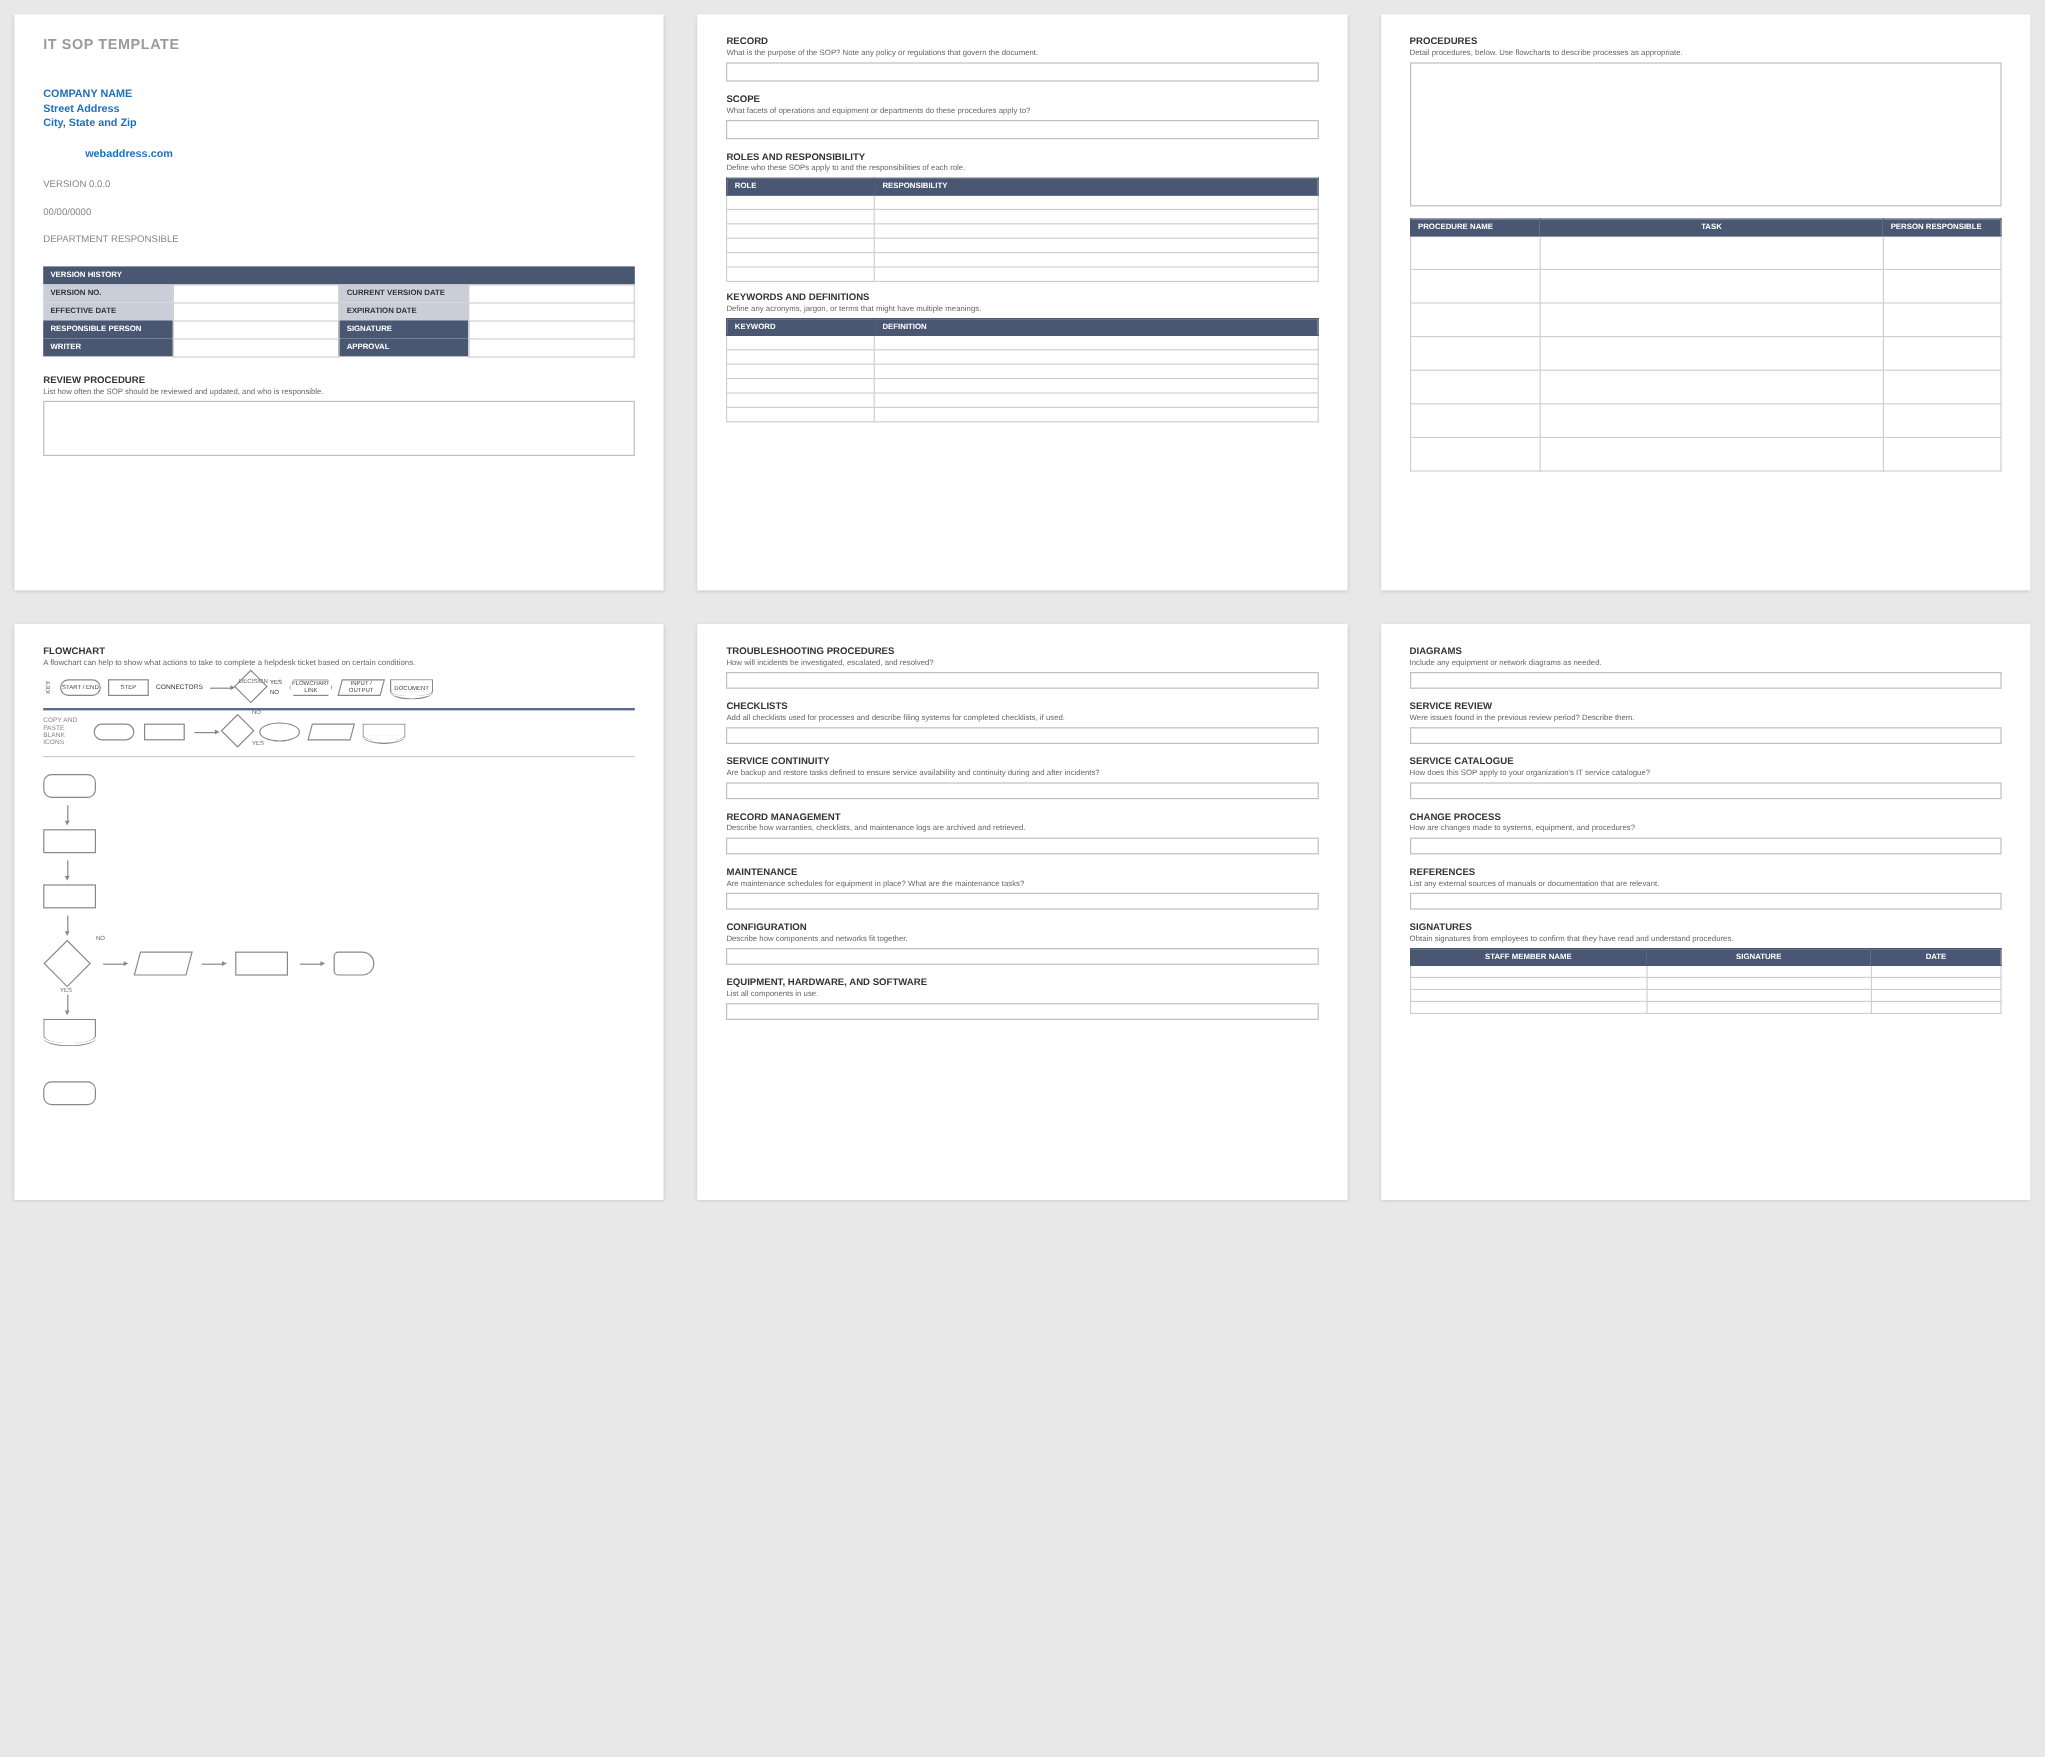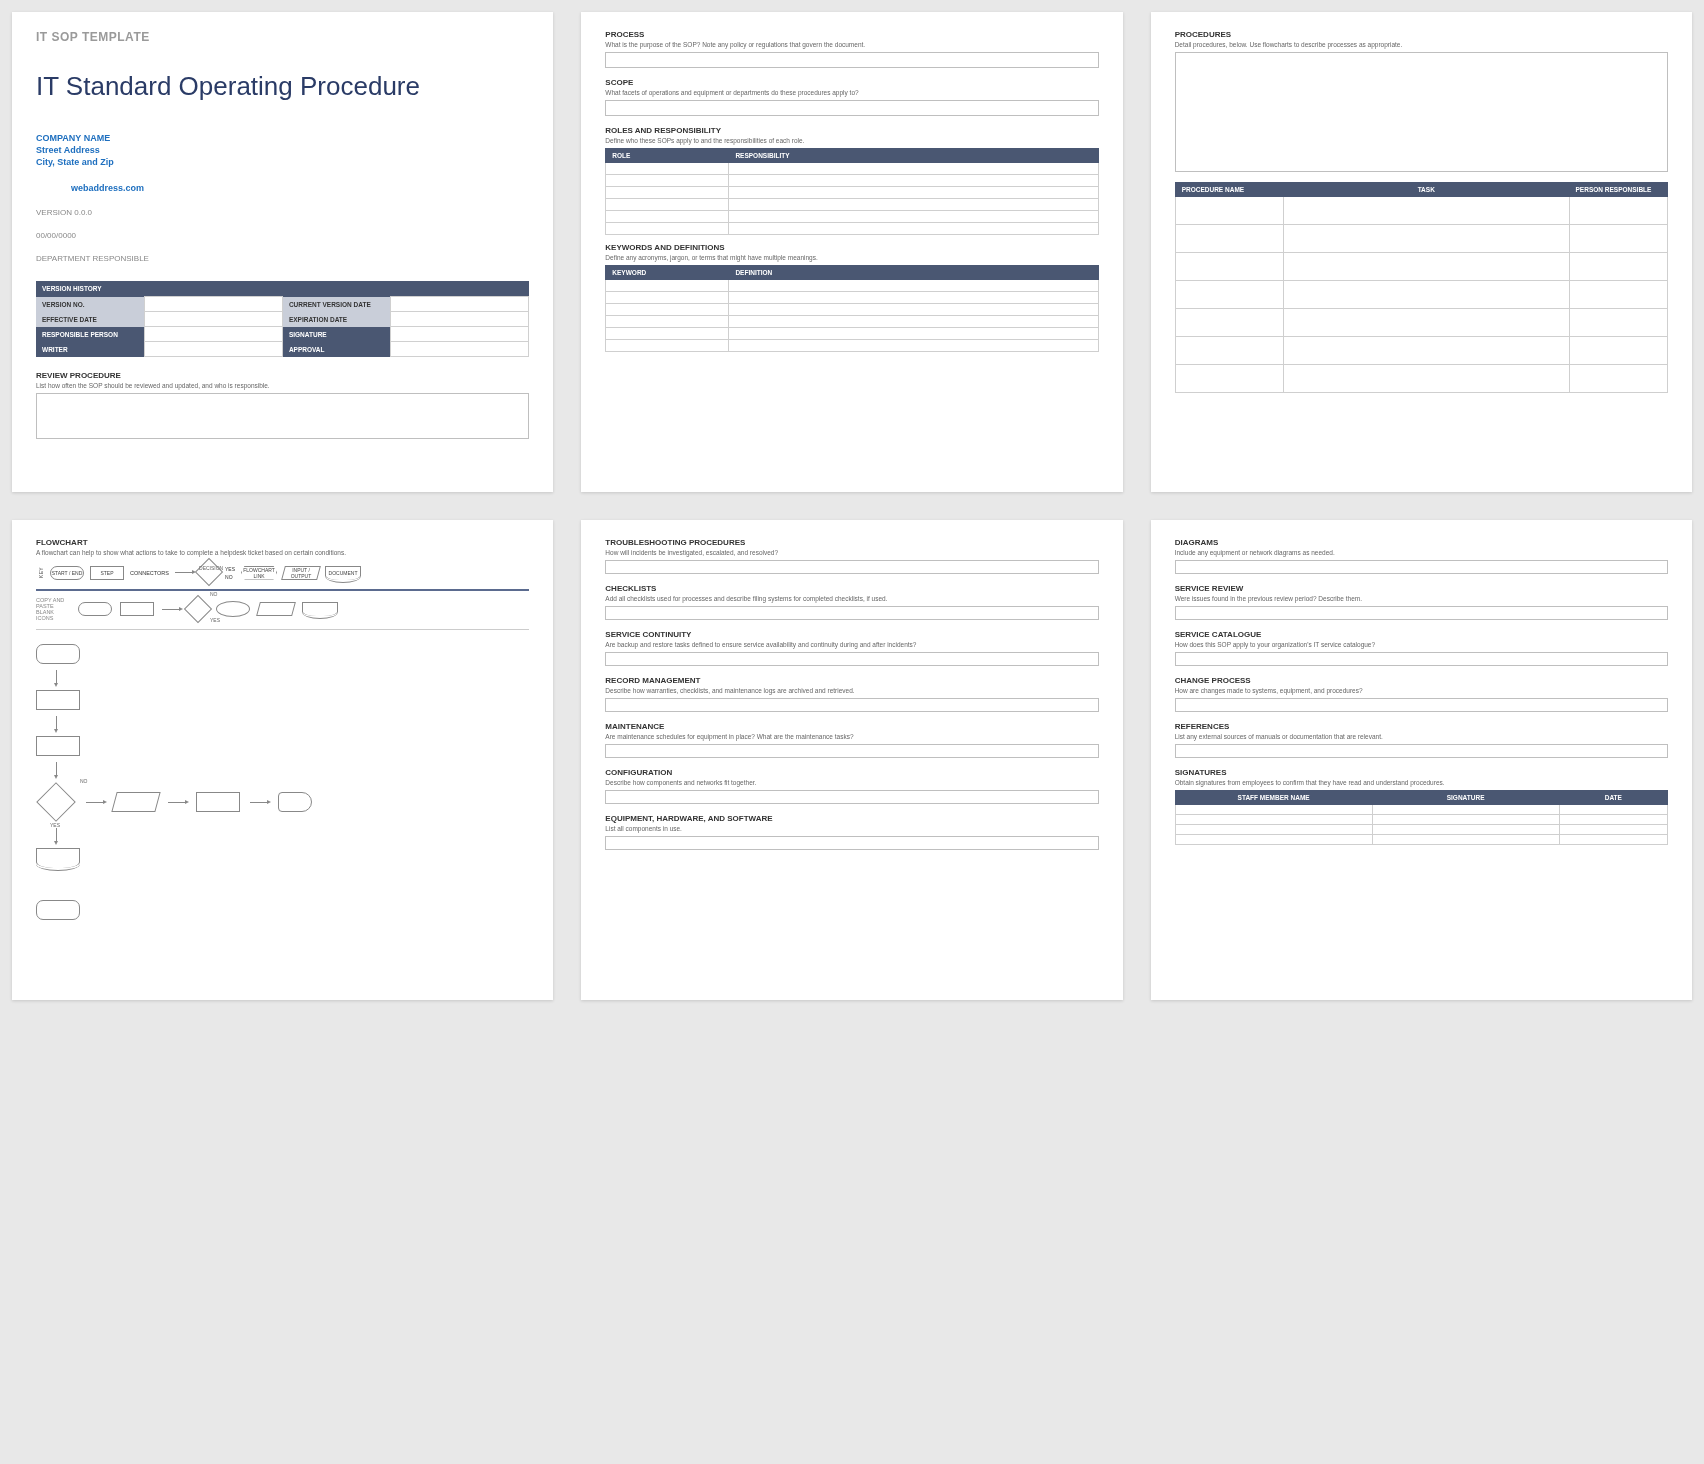--- a/index.html
+++ b/index.html
@@ -286,21 +286,20 @@
   .sig-table th { text-align: center; }
   .sig-table td { height: 10px; }
 </style>
 </head>
 <body>
 
 <div class="grid">
 
   <div class="page">
     <div class="template-label">IT SOP TEMPLATE</div>
-    <div class="big-title">IT Standard Operating Procedure</div>
     <div class="company-block">
       <div>COMPANY NAME</div>
       <div>Street Address</div>
       <div>City, State and Zip</div>
     </div>
     <div class="company-block" style="margin-bottom:14px;margin-left:35px;">webaddress.com</div>
     <div class="meta-line">VERSION 0.0.0</div>
     <div class="meta-line">00/00/0000</div>
     <div class="meta-line" style="margin-bottom:18px;">DEPARTMENT RESPONSIBLE</div>
 
@@ -336,21 +335,21 @@
     </tbody>
       </table>
 
     <div class="section-h">REVIEW PROCEDURE</div>
     <div class="section-sub">List how often the SOP should be reviewed and updated, and who is responsible.</div>
     <div class="big-box"></div>
   </div>
 
   <div class="page">
     <div class="section">
-      <div class="section-h">PROCESS</div>
+      <div class="section-h">RECORD</div>
       <div class="section-sub">What is the purpose of the SOP? Note any policy or regulations that govern the document.</div>
       <div class="med-box"></div>
     </div>
     <div class="section">
       <div class="section-h">SCOPE</div>
       <div class="section-sub">What facets of operations and equipment or departments do these procedures apply to?</div>
       <div class="med-box"></div>
     </div>
     <div class="section">
       <div class="section-h">ROLES AND RESPONSIBILITY</div>

